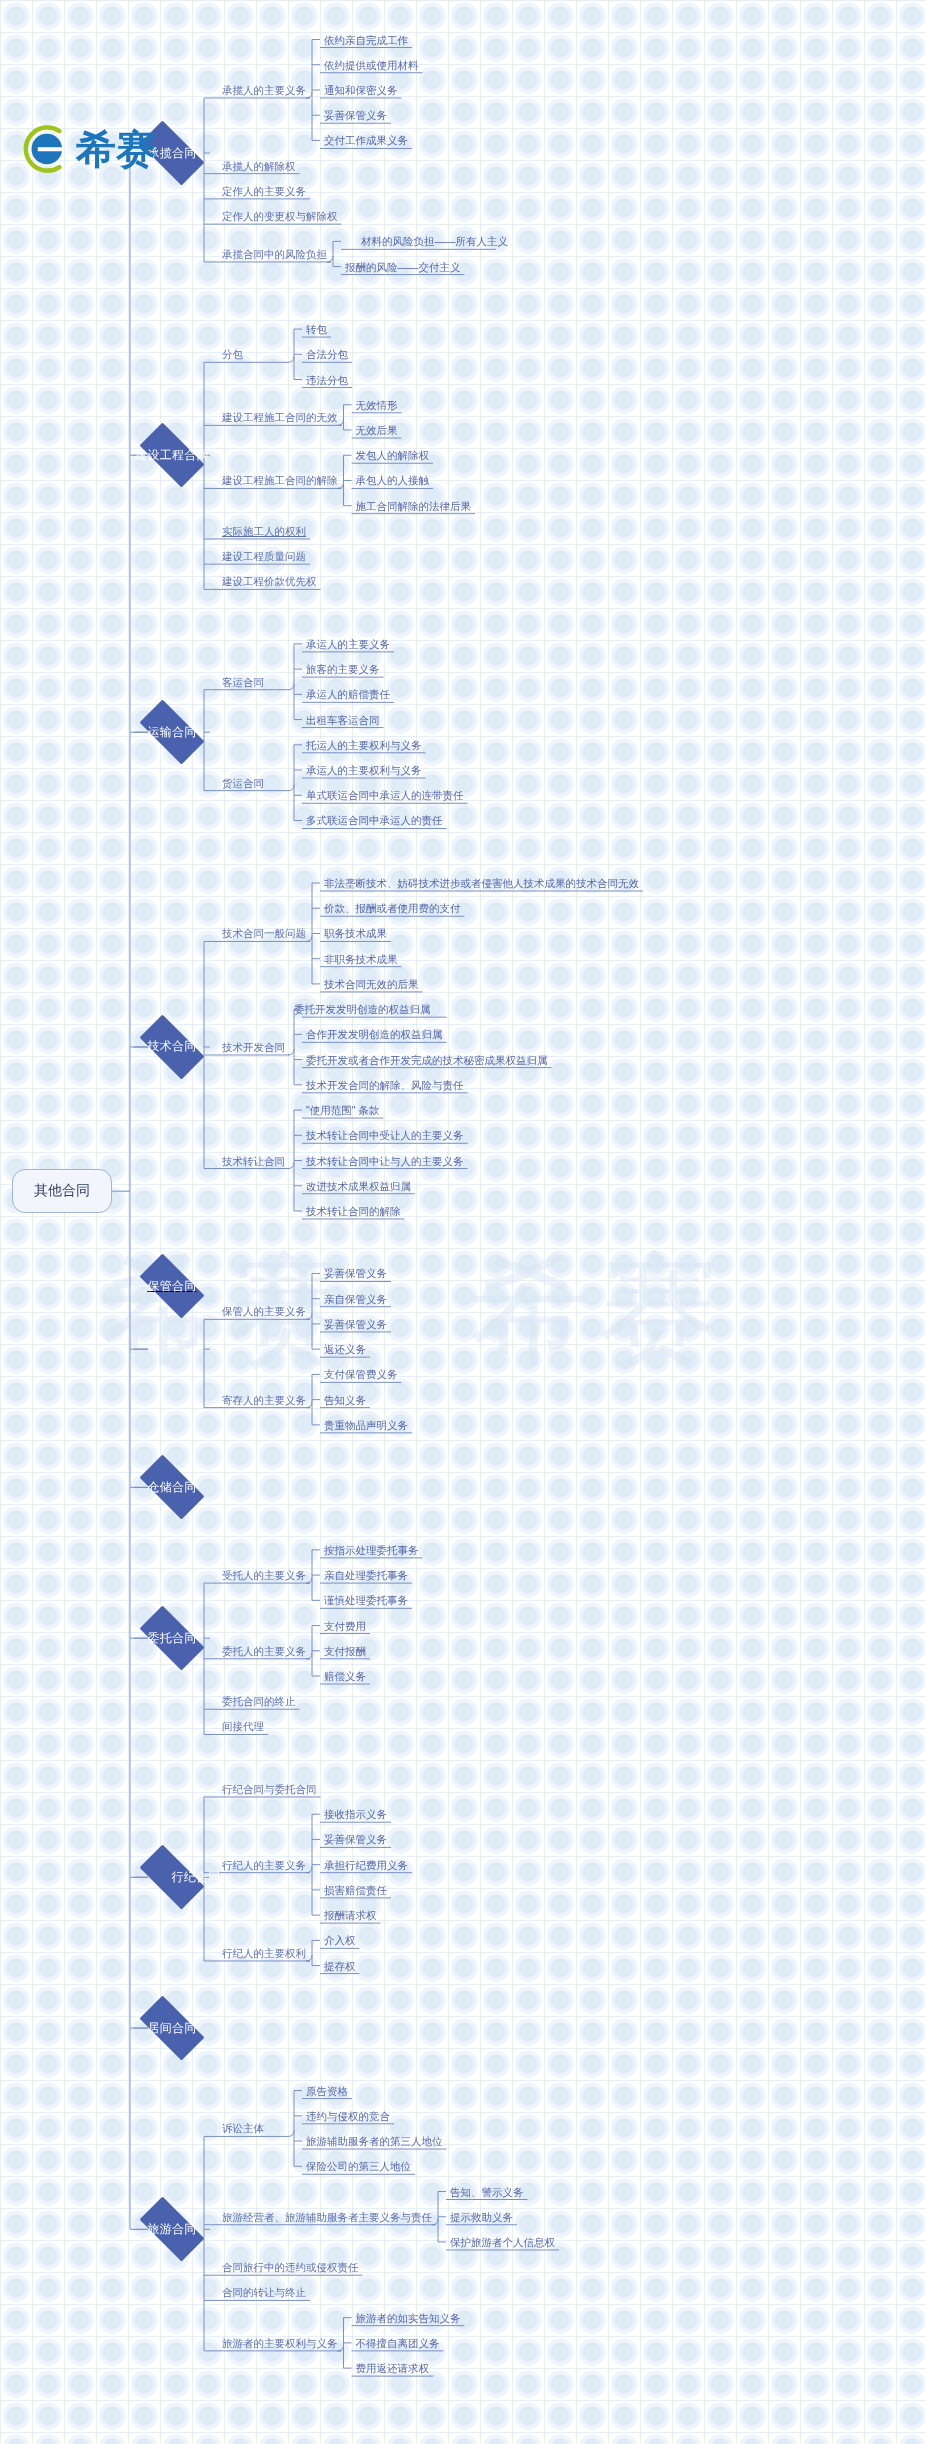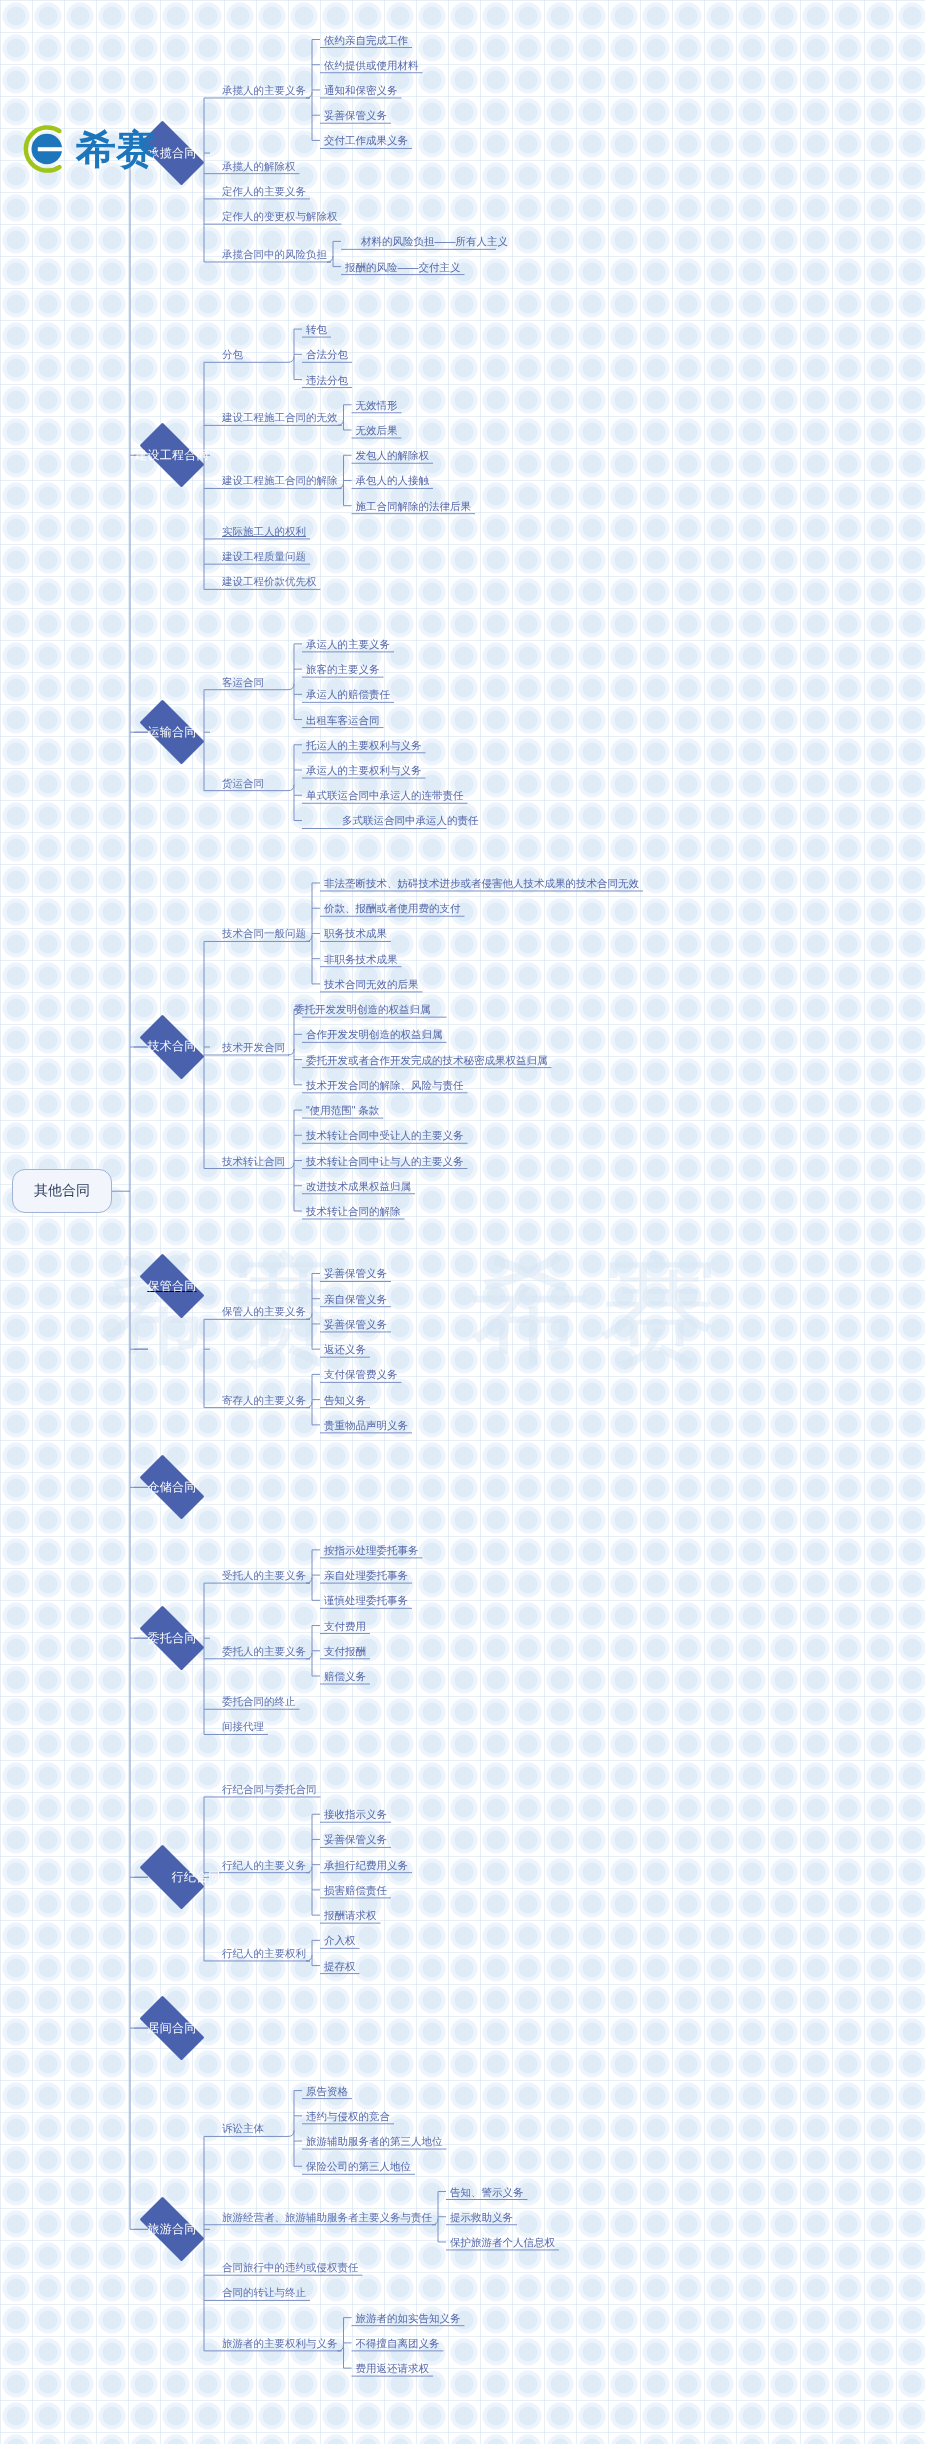--- a/index.html
+++ b/index.html
@@ -456,21 +456,21 @@
     </div>
     <div class="leaf l2" style="left: 218px; top: 674.73px;">客运合同</div>
     <div class="leaf l3" style="left: 302px; top: 636.885px;">承运人的主要义务</div>
     <div class="leaf l3" style="left: 302px; top: 662.115px;">旅客的主要义务</div>
     <div class="leaf l3" style="left: 302px; top: 687.345px;">承运人的赔偿责任</div>
     <div class="leaf l3" style="left: 302px; top: 712.575px;">出租车客运合同</div>
     <div class="leaf l2" style="left: 218px; top: 775.649px;">货运合同</div>
     <div class="leaf l3" style="left: 302px; top: 737.805px;">托运人的主要权利与义务</div>
     <div class="leaf l3" style="left: 302px; top: 763.034px;">承运人的主要权利与义务</div>
     <div class="leaf l3" style="left: 302px; top: 788.264px;">单式联运合同中承运人的连带责任</div>
-    <div class="leaf l3" style="left: 302px; top: 813.494px; margin-left: 36px;">多式联运合同中承运人的责任</div>
+    <div class="leaf l3" style="left: 302px; top: 813.494px;">多式联运合同中承运人的责任</div>
     <div class="diamond" style="left: 130px; top: 1023.99px; width: 84px; height: 46px;">
       <div class="shape"></div>
       <div class="lbl">技术合同</div>
     </div>
     <div class="leaf l2" style="left: 218px; top: 926.455px;">技术合同一般问题</div>
     <div class="leaf l3" style="left: 320px; top: 875.995px;">非法垄断技术、妨碍技术进步或者侵害他人技术成果的技术合同无效</div>
     <div class="leaf l3" style="left: 320px; top: 901.225px;">价款、报酬或者使用费的支付</div>
     <div class="leaf l3" style="left: 320px; top: 926.455px;">职务技术成果</div>
     <div class="leaf l3" style="left: 320px; top: 951.685px;">非职务技术成果</div>
     <div class="leaf l3" style="left: 320px; top: 976.914px;">技术合同无效的后果</div>

